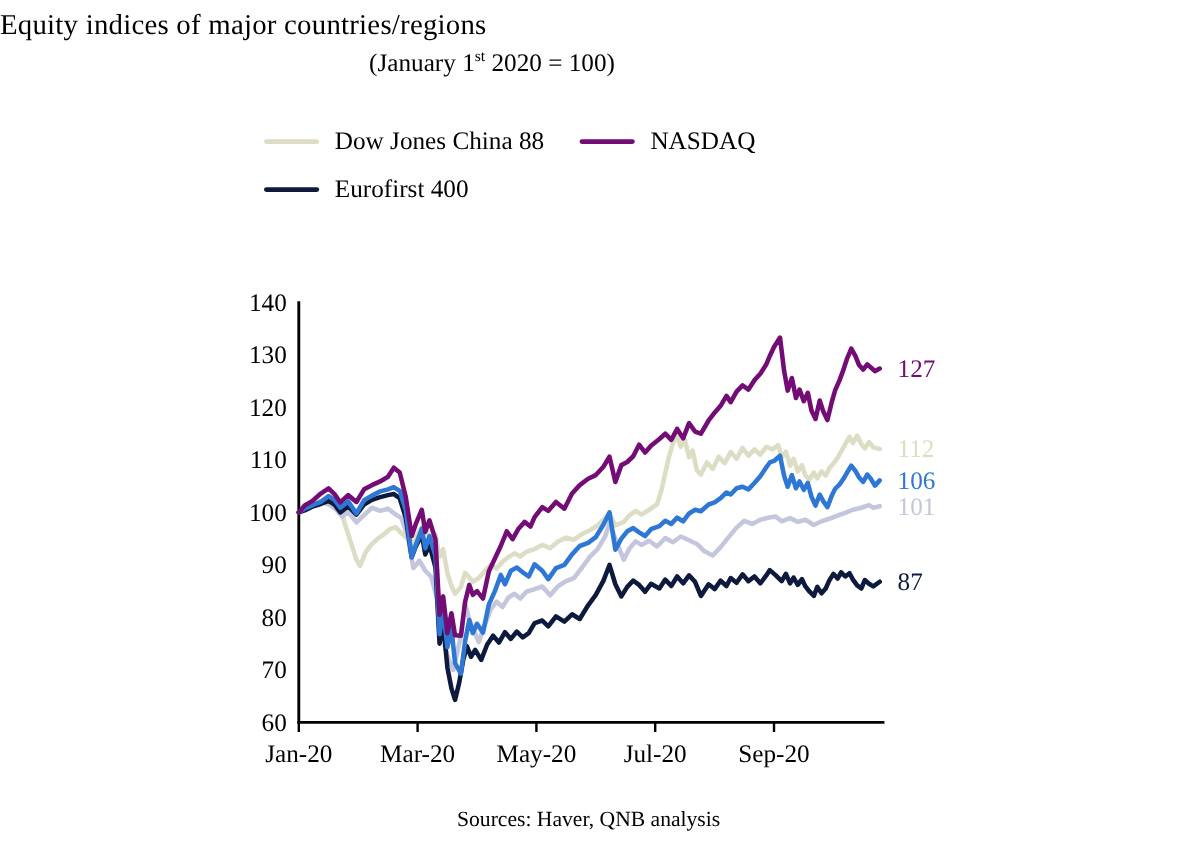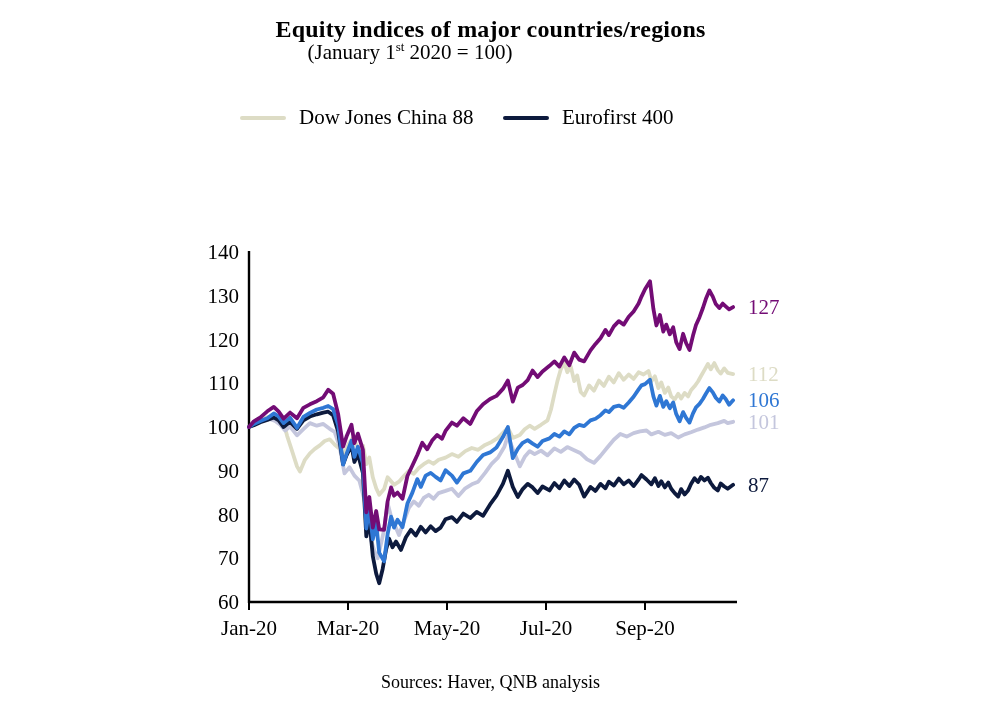--- a/index.html
+++ b/index.html
@@ -1,42 +1,46 @@
 <!DOCTYPE html>
 <html><head>
 <meta charset="utf-8">
 <style>
   html,body{margin:0;padding:0;background:#fff;}
   .page{position:relative;width:981px;height:704px;background:#ffffff;overflow:hidden;
         font-family:"Liberation Serif", serif;color:#000;}
-  .title{position:absolute;top:8px;left:0;width:981px;text-align:center;
-         font-size:24px;font-weight:bold;letter-spacing:.2px;margin-top:8px;}
+  .title{position:absolute;top:8px;left:0;width:981px;
+         font-size:24px;font-weight:normal;letter-spacing:.2px;}
   .subtitle{position:absolute;top:39px;left:0;width:820px;text-align:center;font-size:21px;}
   .subtitle sup{font-size:13px;}
-  .legend{position:absolute;left:240px;top:103px;display:grid;
+  .legend{position:absolute;left:220px;top:103px;display:grid;
           grid-template-columns:263px auto;row-gap:11px;font-size:21px;}
   .legend-item{display:flex;align-items:center;height:29px;}
   .swatch{display:inline-block;width:46px;height:4px;border-radius:2px;
           margin-right:13px;flex:0 0 46px;}
   .chart-svg{position:absolute;left:0;top:0;}
   .source{position:absolute;top:672px;left:0;width:981px;text-align:center;font-size:18px;}
 </style>
 </head>
 <body>
 
 <div class="page">
 
   <div class="title">Equity indices of major countries/regions</div>
 
   <div class="subtitle"><span>(January 1</span><sup>st</sup><span> 2020 = 100)</span></div>
 
   <div class="legend">
     <div class="legend-item">
       <span class="swatch" style="background-color: rgb(221, 220, 197);"></span>
       <span>Dow Jones China 88</span>
+    </div>
+    <div class="legend-item">
+      <span class="swatch" style="background-color: rgb(115, 12, 117);"></span>
+      <span>NASDAQ</span>
     </div>
     <div class="legend-item">
       <span class="swatch" style="background-color: rgb(13, 26, 61);"></span>
       <span>Eurofirst 400</span>
     </div>
   </div>
 
   <svg class="chart-svg" width="981" height="704" viewBox="0 0 981 704">
       <line x1="249" y1="251" x2="249" y2="603" stroke="#000" stroke-width="2.4"></line>
       <line x1="248" y1="602" x2="737" y2="602" stroke="#000" stroke-width="2.4"></line>

